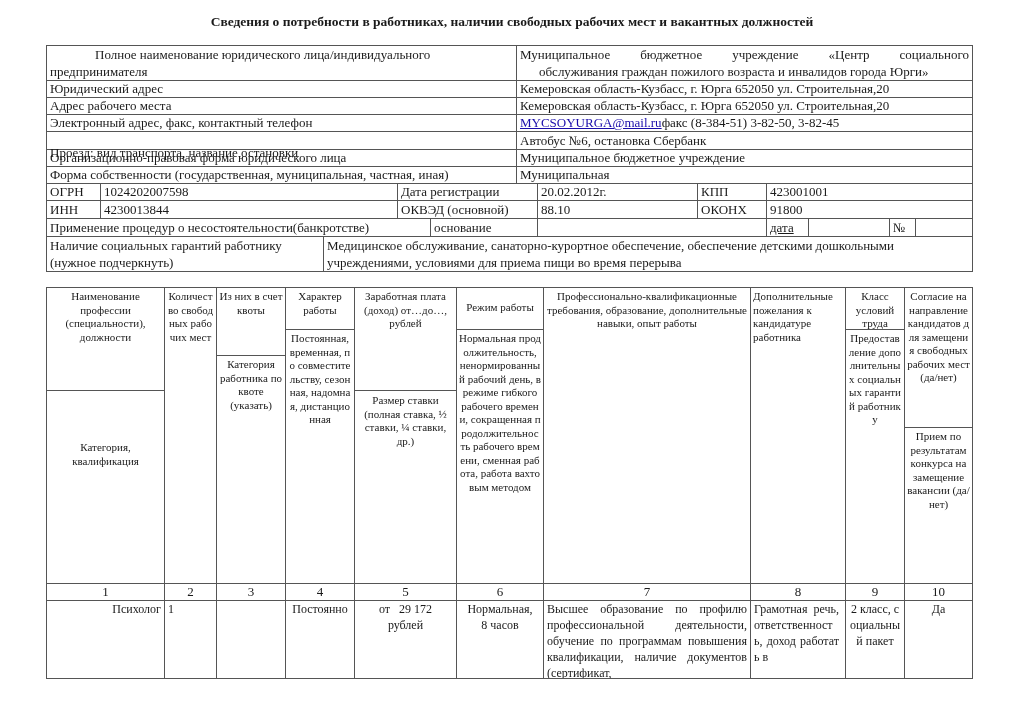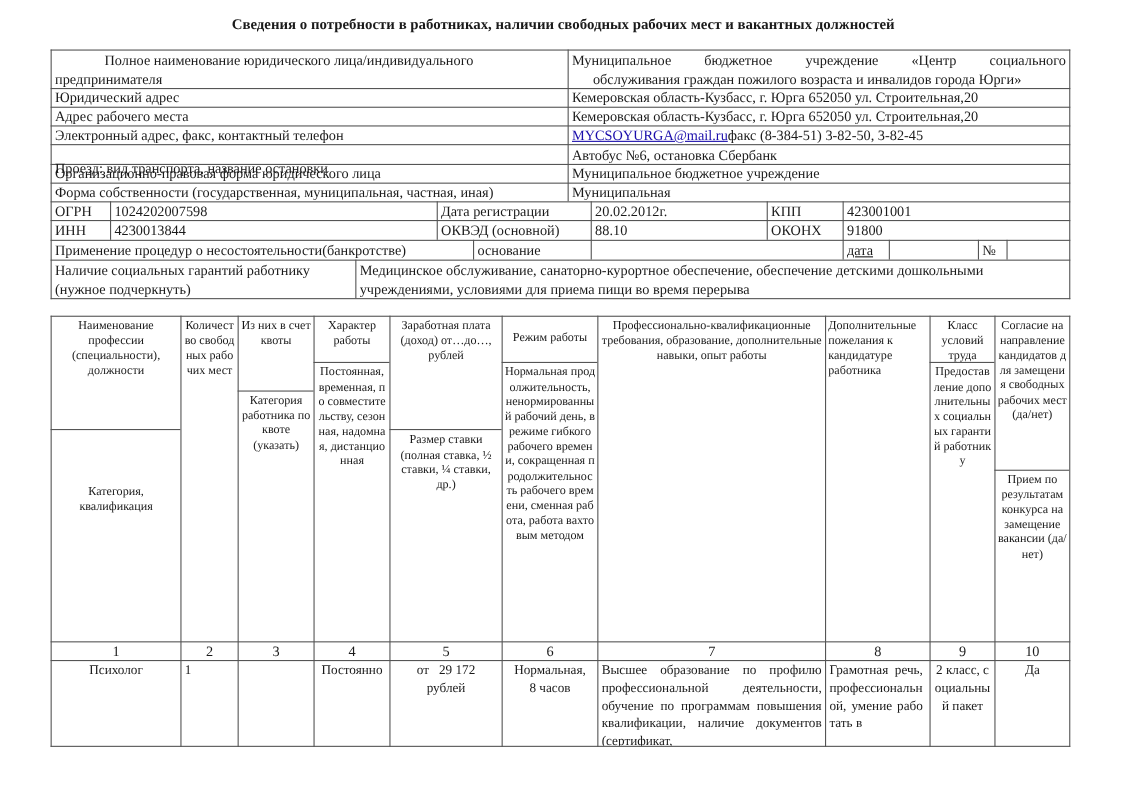--- a/index.html
+++ b/index.html
@@ -153,24 +153,24 @@
   <div class="num" style="left:217px;top:583px;width:68px;">3</div>
   <div class="num" style="left:286px;top:583px;width:68px;">4</div>
   <div class="num" style="left:355px;top:583px;width:101px;">5</div>
   <div class="num" style="left:457px;top:583px;width:86px;">6</div>
   <div class="num" style="left:544px;top:583px;width:206px;">7</div>
   <div class="num" style="left:751px;top:583px;width:94px;">8</div>
   <div class="num" style="left:846px;top:583px;width:58px;">9</div>
   <div class="num" style="left:905px;top:583px;width:67px;">10</div>
 
   <div>
-    <div class="dc" style="left:47px;top:601px;width:117px;text-align:center;">Психолог</div>
+    <div class="dc" style="left:47px;top:601px;width:117px;text-align:right;">Психолог</div>
     <div class="dc" style="left:165px;top:601px;width:51px;">1</div>
     <div class="dc" style="left:217px;top:601px;width:68px;"></div>
     <div class="dc" style="left:286px;top:601px;width:68px;text-align:center;padding:0;">Постоянно</div>
     <div class="dc" style="left:355px;top:601px;width:101px;text-align:center;padding:0 14px;white-space:pre-wrap;">от   29 172 рублей</div>
     <div class="dc" style="left:457px;top:601px;width:86px;text-align:center;padding:0 8px;">Нормальная, 8 часов</div>
     <div class="dc" style="left:544px;top:601px;width:206px;height:77px;text-align:justify;">Высшее образование по профилю профессиональной деятельности, обучение по программам повышения квалификации, наличие документов (сертификат,</div>
-    <div class="dc" style="left:751px;top:601px;width:94px;height:77px;text-align:justify;word-break:break-all;padding-right:6px;">Грамотная речь, профессиональной, умение работать в</div>
+    <div class="dc" style="left:751px;top:601px;width:94px;height:77px;text-align:justify;word-break:break-all;padding-right:6px;">Грамотная речь, ответственность, доход работать в</div>
     <div class="dc" style="left:846px;top:601px;width:58px;text-align:center;word-break:break-all;padding:0 2px;">2 класс, социальный пакет</div>
     <div class="dc" style="left:905px;top:601px;width:67px;text-align:center;">Да</div>
   </div>
 </div>
 
 </body></html>

